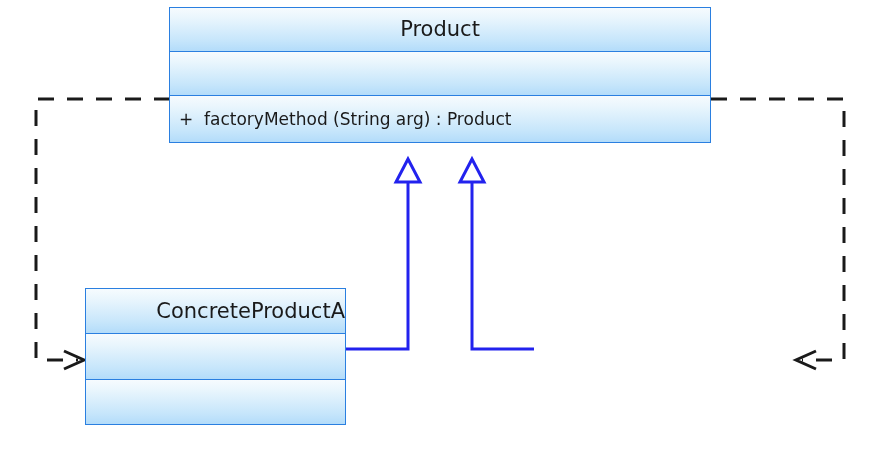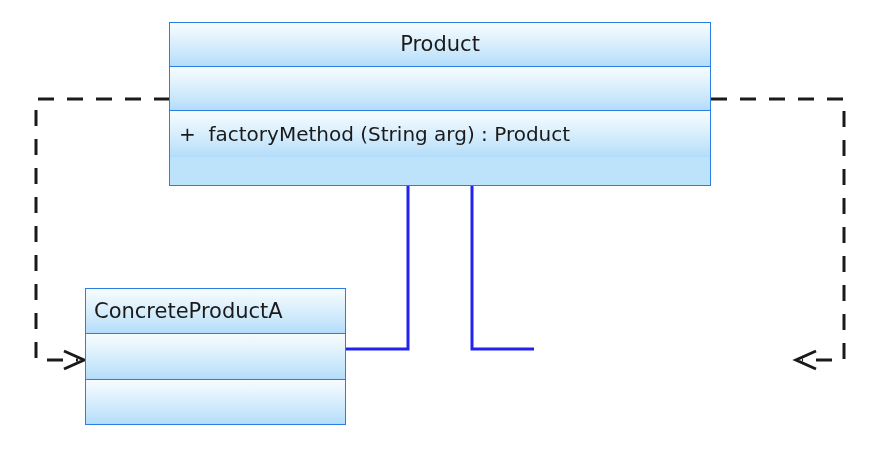--- a/index.html
+++ b/index.html
@@ -44,25 +44,25 @@
   }
   .title-text {
     font-size: 21px;
     color: #1a1a1a;
     line-height: 1;
   }
   .center-title {
     text-align: center;
   }
   .left-title {
-    text-align: left;
+    text-align: right;
     padding-left: 8px;
   }
   .member-text {
-    font-size: 20px;
+    font-size: 17px;
     color: #1a1a1a;
     padding-left: 9px;
     line-height: 1;
     white-space: pre;
   }
   .v-center {
     display: flex;
     align-items: center;
   }
 </style>
@@ -88,21 +88,21 @@
       <path d="M 408 182 L 408 349 L 346 349" fill="none" stroke="#2222ee" stroke-width="3" stroke-linecap="butt" stroke-linejoin="miter"></path>
       <polygon points="408,159 396,182 420,182" fill="#ffffff" stroke="#2222ee" stroke-width="3" stroke-linejoin="miter"></polygon>
     </g>
 
     <g>
       <path d="M 472 182 L 472 349 L 534 349" fill="none" stroke="#2222ee" stroke-width="3" stroke-linecap="butt" stroke-linejoin="miter"></path>
       <polygon points="472,159 460,182 484,182" fill="#ffffff" stroke="#2222ee" stroke-width="3" stroke-linejoin="miter"></polygon>
     </g>
   </svg>
 
-  <div class="uml-class" style="left:169px; top:22px; width:542px; height:164px;">
+  <div class="uml-class" style="left:169px; top:7px; width:542px; height:136px;">
     <div class="compartment v-center" style="height:44px;">
       <div class="title-text center-title" style="width:100%;">Product</div>
     </div>
     <div class="compartment" style="height:44px;"></div>
     <div class="compartment v-center" style="height:46px;">
       <div class="member-text">+  factoryMethod (String arg) : Product</div>
     </div>
   </div>
 
   <div class="uml-class" style="left:85px; top:288px; width:261px; height:137px;">

